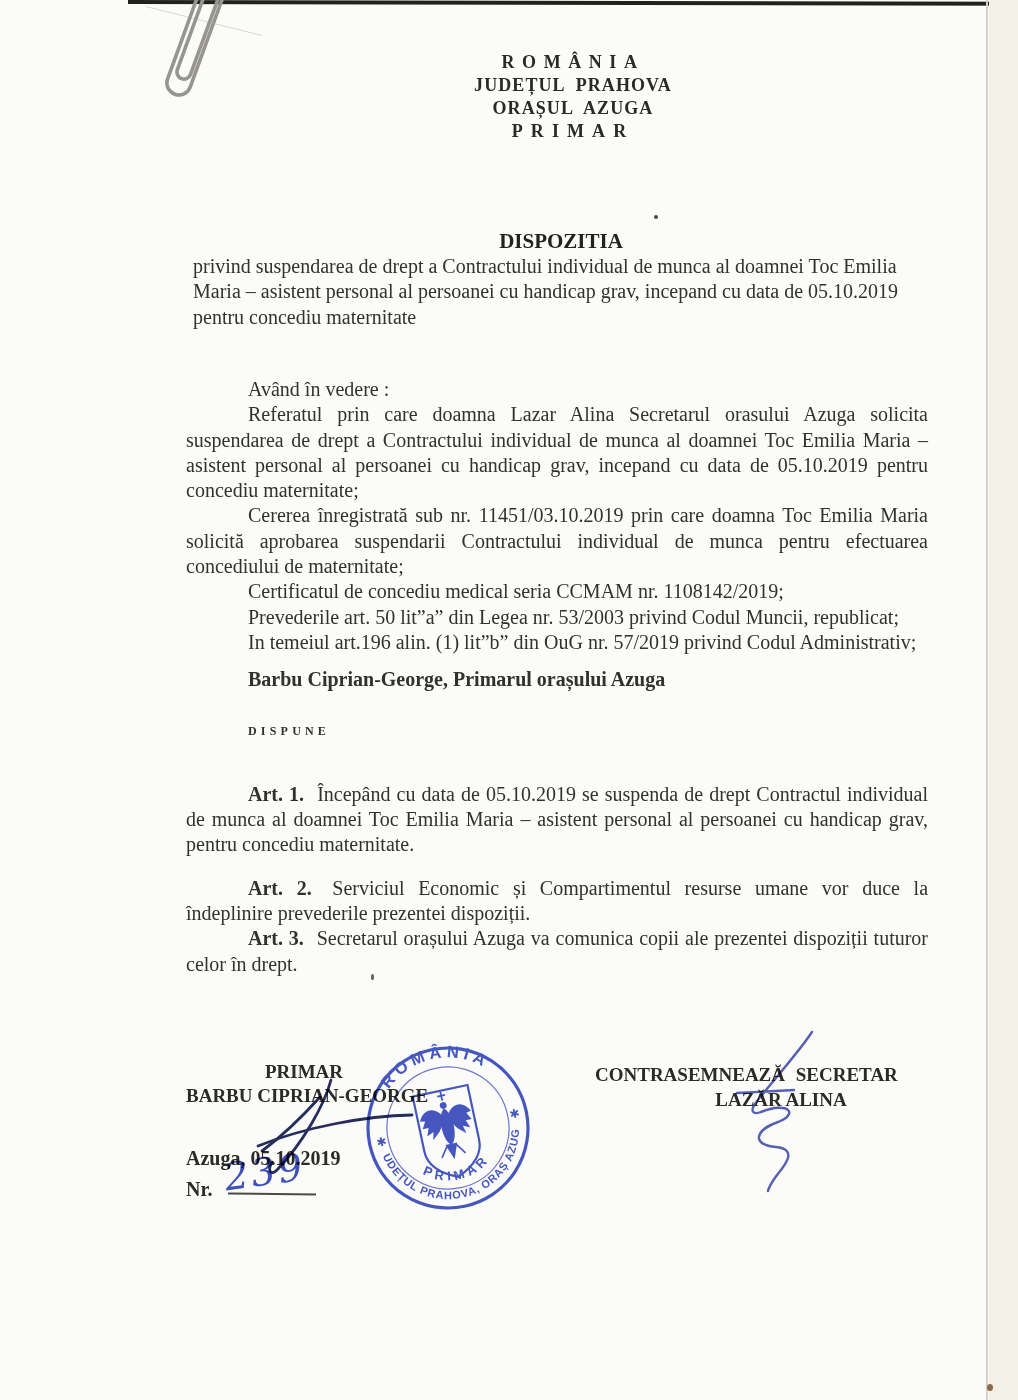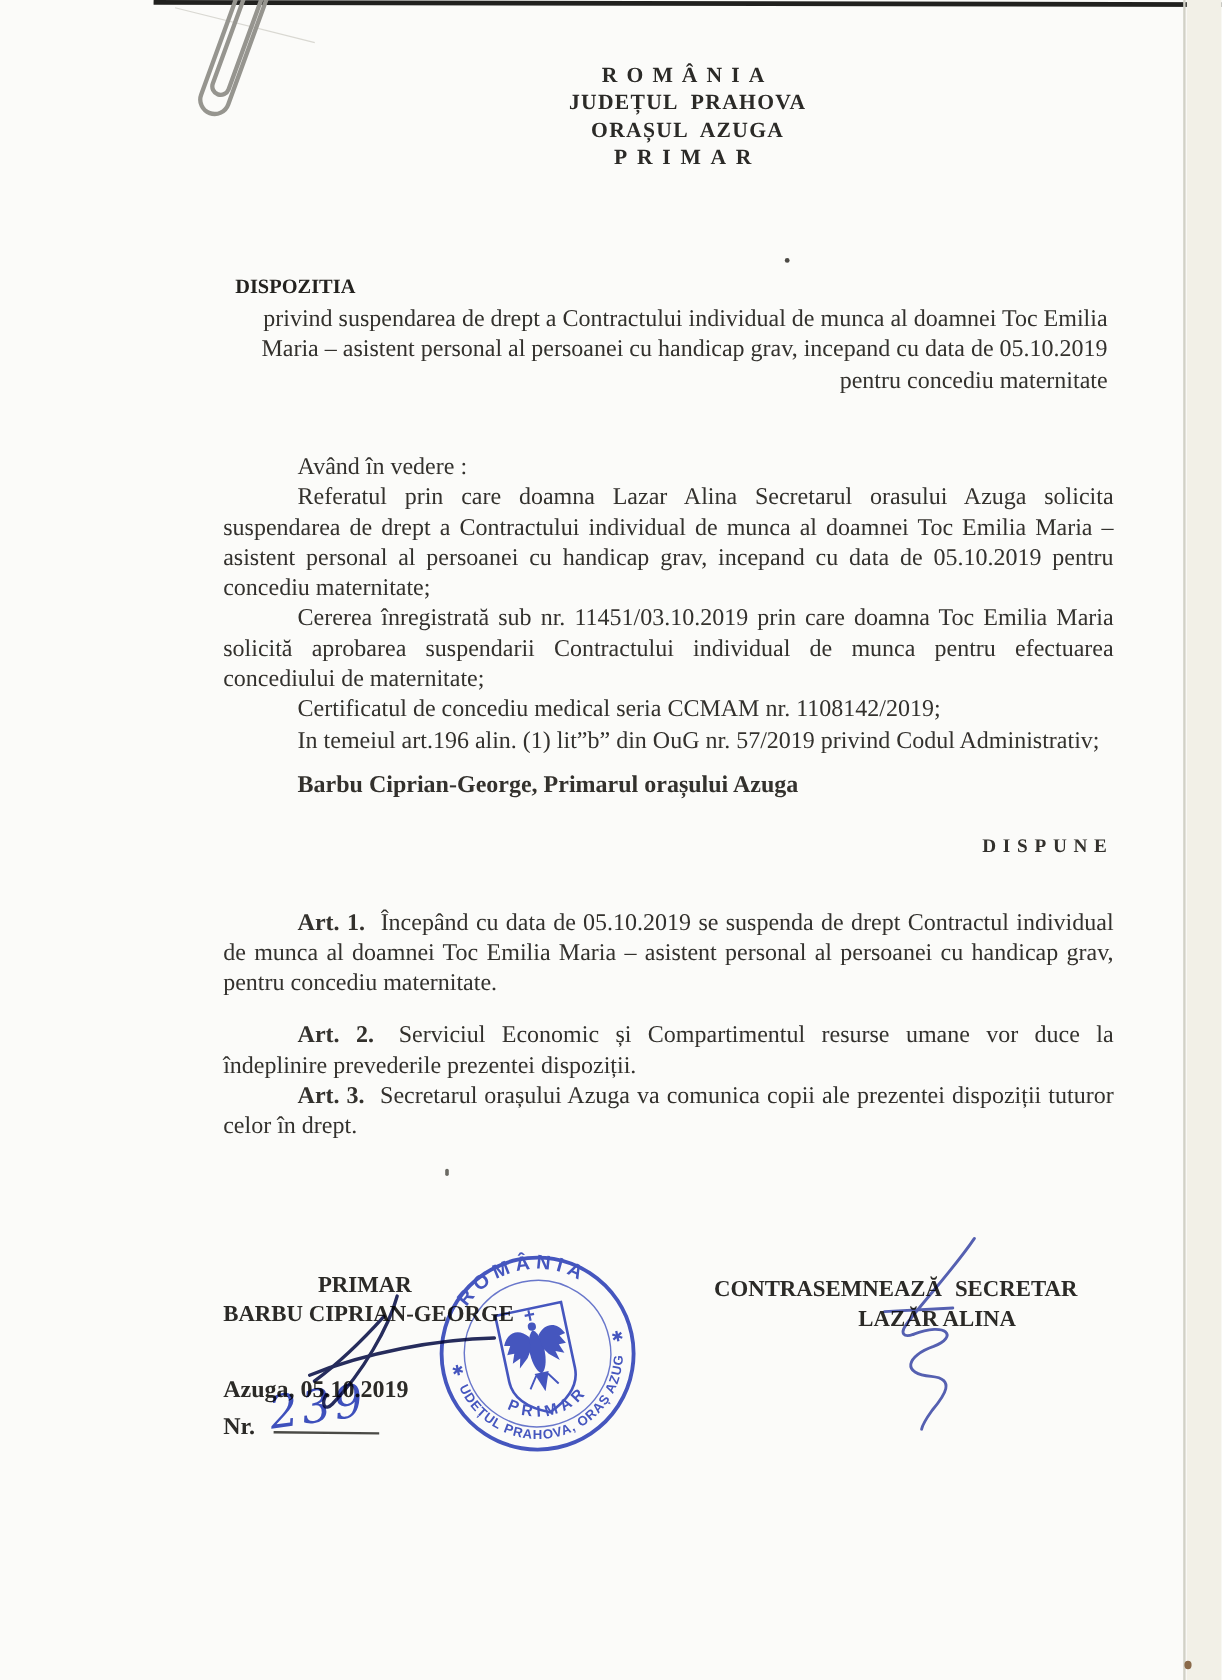--- a/index.html
+++ b/index.html
@@ -27,29 +27,29 @@
   .speck-c{left:987px;top:1384px;width:6px;height:7px;background:#8a6a4a;}
 
   
   .letterhead{position:absolute;top:51px;left:573px;transform:translateX(-50%);text-align:center;font-weight:bold;font-size:18px;line-height:23px;color:#2b2a27;white-space:nowrap;}
   .lh-country{letter-spacing:.42em;}
   .lh-county{letter-spacing:.06em;word-spacing:.3em;text-align:right;}
   .lh-city{letter-spacing:.06em;word-spacing:.3em;}
   .lh-office{letter-spacing:.45em;}
 
   
-  .doc-title{position:absolute;top:229px;left:196px;width:730px;font-weight:bold;font-size:17px;color:#23221f;}
-  .doc-subtitle{position:absolute;top:254px;left:193px;width:730px;text-align:right;font-size:20px;line-height:25.3px;}
+  .doc-title{position:absolute;top:229px;left:196px;width:730px;text-align:center;font-weight:bold;font-size:21px;color:#23221f;}
+  .doc-subtitle{position:absolute;top:254px;left:193px;width:730px;text-align:left;font-size:20px;line-height:25.3px;}
 
   
   .doc-body{position:absolute;top:377px;left:186px;width:742px;font-size:20px;line-height:25.3px;text-align:justify;}
   .doc-body p{text-indent:62px;}
   .p-intro{text-align:left;}
   .p-issuer{margin-top:12px;text-indent:0;font-weight:bold;text-align:left;}
-  .p-dispune{margin-top:26px;text-indent:0;text-align:right;font-weight:bold;letter-spacing:.35em;font-size:16px;}
+  .p-dispune{margin-top:26px;text-indent:0;text-align:left;font-weight:bold;letter-spacing:.35em;font-size:12px;}
   .p-art1{margin-top:38px;}
   .p-art2{margin-top:18px;font-family:Liberation Serif, serif;}
   .p-art3{}
   .art-label{font-weight:bold;margin-right:7px;}
 
   
   .sig-left{position:absolute;top:1060px;left:186px;width:236px;text-align:center;font-weight:bold;font-size:19px;line-height:24px;color:#2b2a27;white-space:nowrap;}
   .sig-right{position:absolute;top:1062px;left:595px;width:300px;text-align:center;font-weight:bold;font-size:19px;line-height:25px;color:#2b2a27;white-space:nowrap;}
   .sig-right .sig-name{transform:translateX(36px);}
   .sig-right .sig-role{word-spacing:6px;}
@@ -91,20 +91,21 @@
   </header>
 
   <div class="doc-title">DISPOZITIA</div>
   <div class="doc-subtitle">privind suspendarea de drept a Contractului individual de munca al doamnei Toc Emilia Maria – asistent personal al persoanei cu handicap grav, incepand cu data de 05.10.2019 pentru concediu maternitate</div>
 
   <main class="doc-body">
     <p class="p-intro">Având în vedere :</p>
     <p>Referatul prin care doamna Lazar Alina Secretarul orasului Azuga solicita suspendarea de drept a Contractului individual de munca al doamnei Toc Emilia Maria – asistent personal al persoanei cu handicap grav, incepand cu data de 05.10.2019 pentru concediu maternitate;</p>
     <p>Cererea înregistrată sub nr. 11451/03.10.2019 prin care doamna Toc Emilia Maria solicită aprobarea suspendarii Contractului individual de munca pentru efectuarea concediului de maternitate;</p>
     <p>Certificatul de concediu medical seria CCMAM nr. 1108142/2019;</p>
+    <p>Prevederile art. 50 lit”a” din Legea nr. 53/2003 privind Codul Muncii, republicat;</p>
     <p>In temeiul art.196 alin. (1) lit”b” din OuG nr. 57/2019 privind Codul Administrativ;</p>
     <p class="p-issuer">Barbu Ciprian-George, Primarul orașului Azuga</p>
     <p class="p-dispune">DISPUNE</p>
     <p class="p-art1"><span class="art-label">Art. 1.</span> <span>Începând cu data de 05.10.2019 se suspenda de drept Contractul individual de munca al doamnei Toc Emilia Maria – asistent personal al persoanei cu handicap grav, pentru concediu maternitate.</span></p>
     <p class="p-art2"><span class="art-label">Art. 2.</span> <span>Serviciul Economic și Compartimentul resurse umane vor duce la îndeplinire prevederile prezentei dispoziții.</span></p>
     <p class="p-art3"><span class="art-label">Art. 3.</span> <span>Secretarul orașului Azuga va comunica copii ale prezentei dispoziții tuturor celor în drept.</span></p>
   </main>
 
   <div class="sig-left">
     <div class="sig-role">PRIMAR</div>

